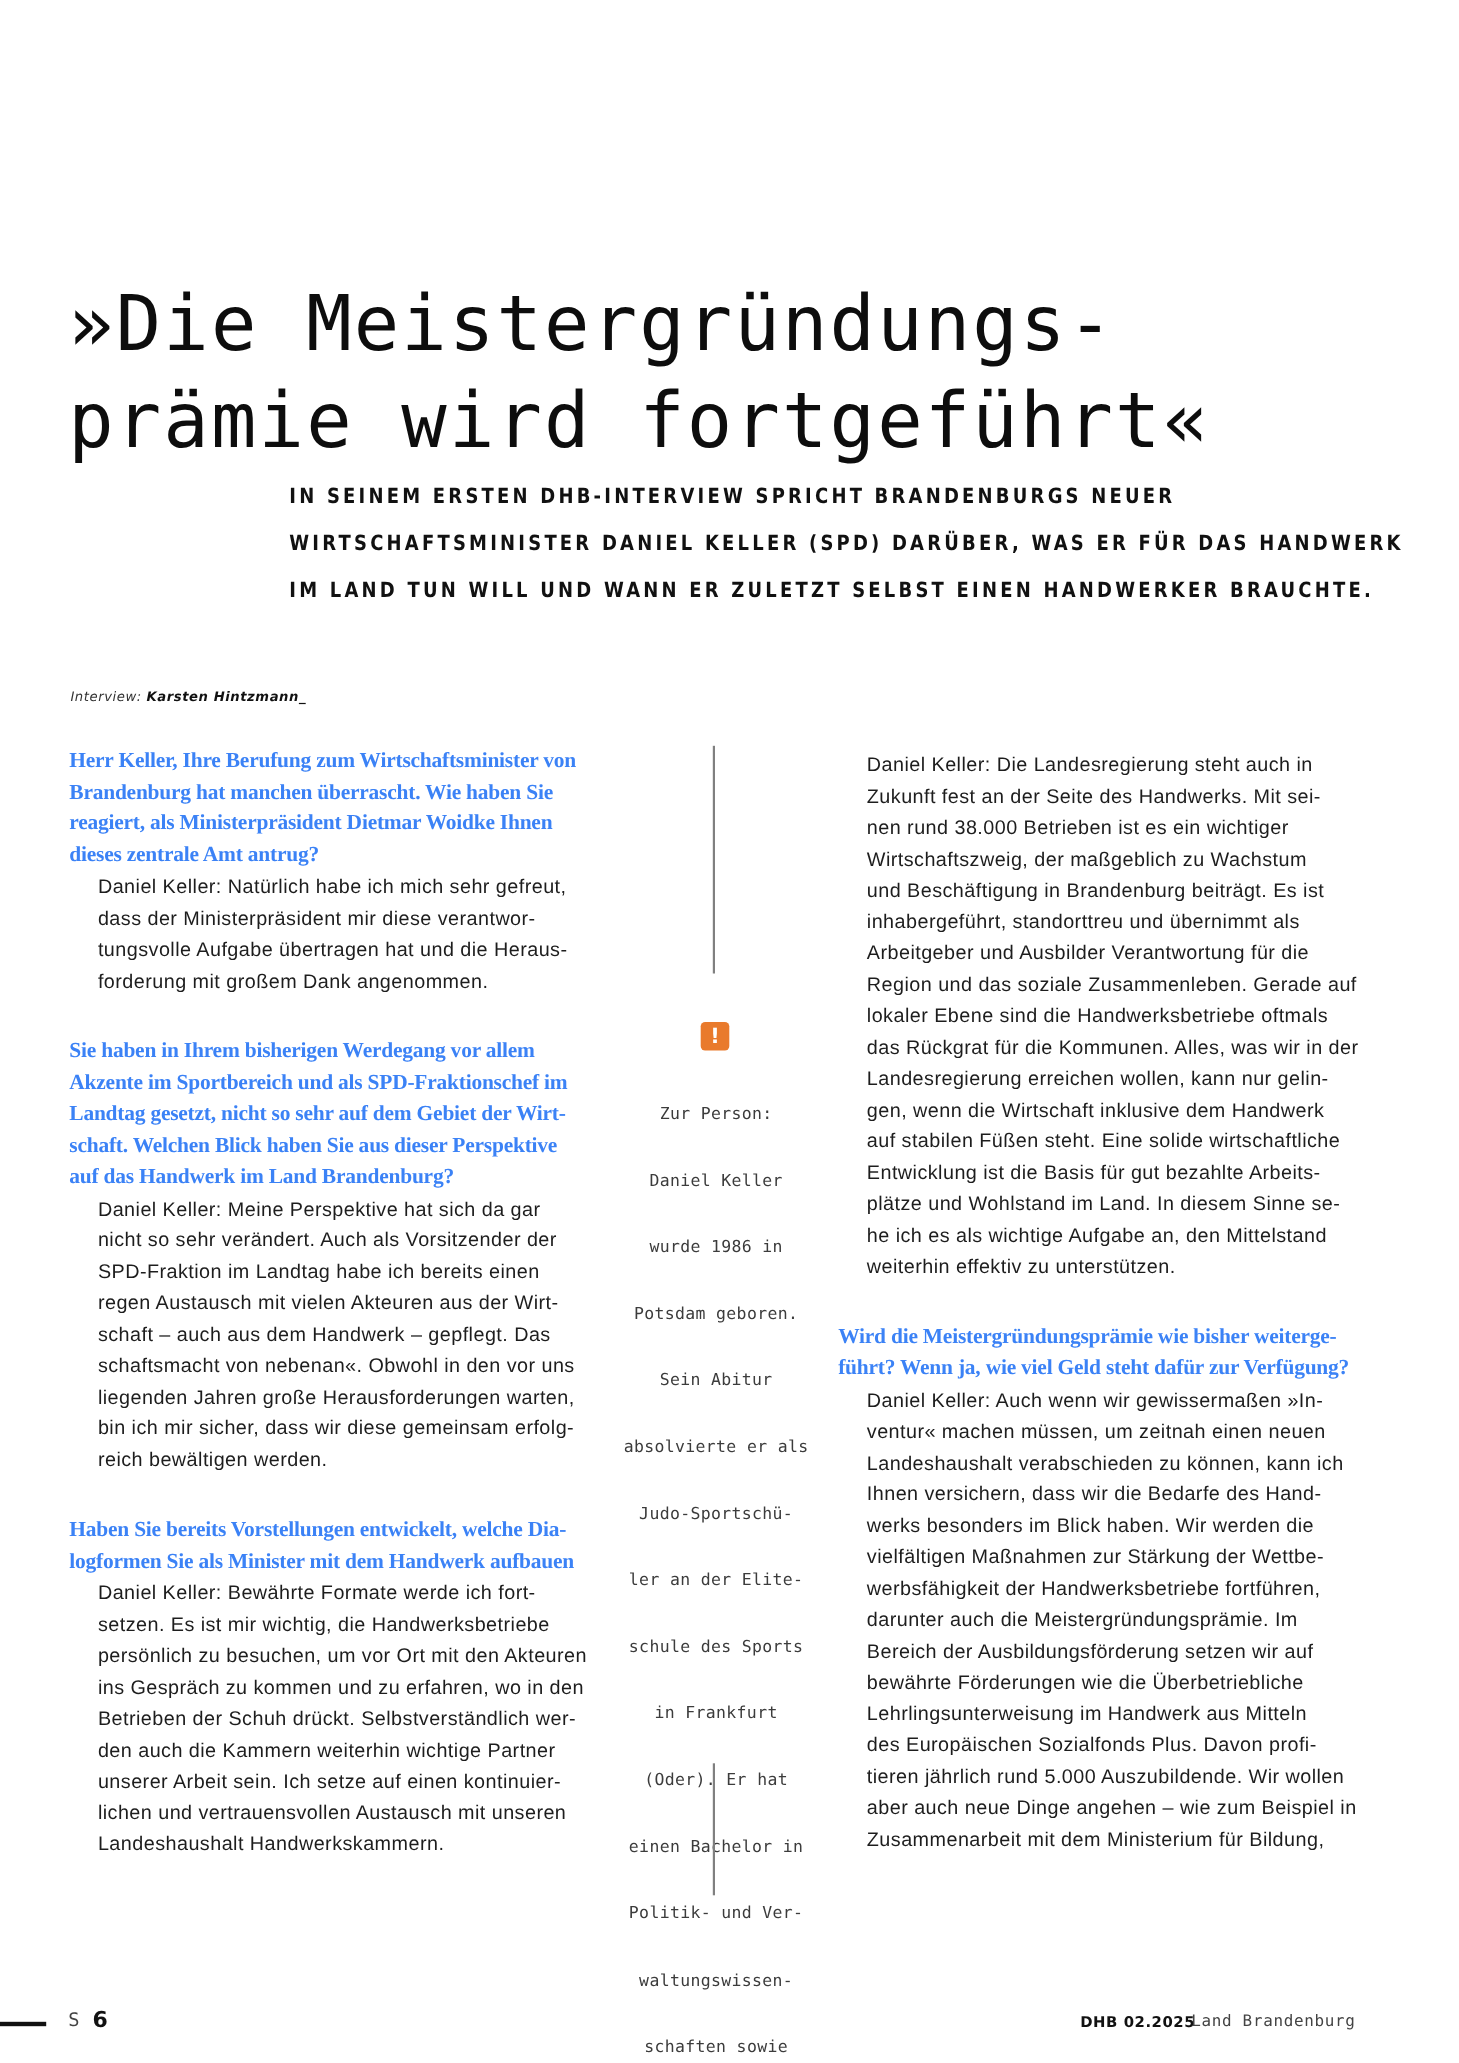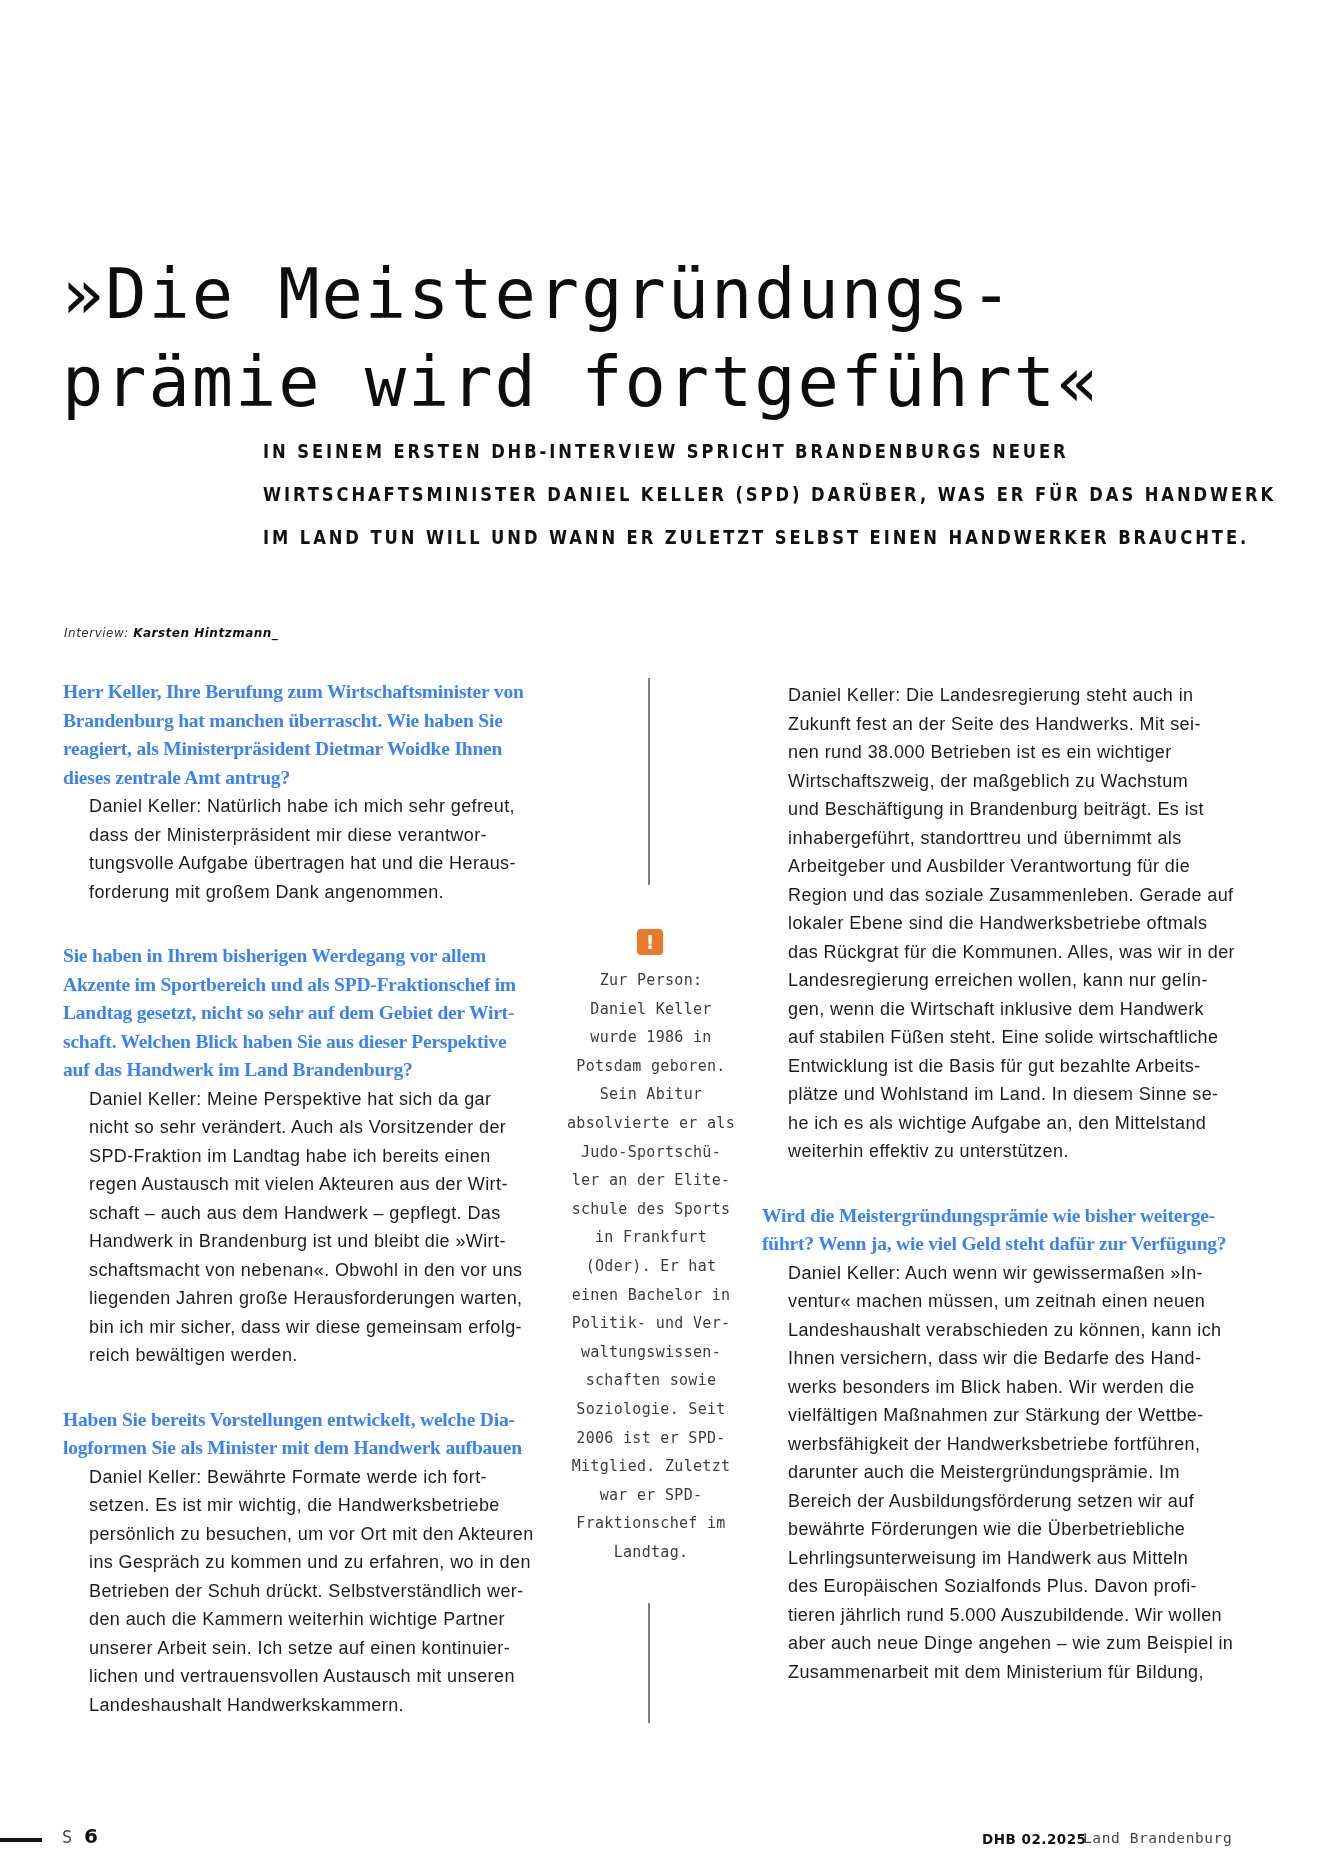--- a/index.html
+++ b/index.html
@@ -62,21 +62,21 @@
     position: absolute; left: 76px; top: 259px; width: 26px; height: 26px;
     background: #e97a2c; border-radius: 4px;
     display: flex; align-items: center; justify-content: center;
     color: #fff; font-family: "DejaVu Sans", sans-serif; font-weight: bold; font-size: 19px; line-height: 26px;
   }
   .person {
     position: absolute; left: 0; top: 296px; width: 180px;
     text-align: center; font-family: "DejaVu Sans Mono", monospace;
     font-size: 15px; line-height: 28.6px; color: #3c3c3c; letter-spacing: 0.3px;
   }
-  .person span { display: block; white-space: nowrap; }
+  .person span { display: block; white-space: nowrap; margin-top: 32px; }
 
   .footer-rule {
     position: absolute; left: 0; top: 1838px; width: 42px; height: 4px; background: #111;
   }
   .footer-section {
     position: absolute; left: 62px; top: 1827px;
     font-family: "DejaVu Sans Mono", monospace; font-size: 17px; color: #444;
   }
   .footer-page {
     position: absolute; left: 84px; top: 1824px;
@@ -129,21 +129,20 @@
     <span class="line">Landtag gesetzt, nicht so sehr auf dem Gebiet der Wirt-</span>
     <span class="line">schaft.  Welchen Blick haben Sie aus dieser Perspektive</span>
     <span class="line">auf das Handwerk im Land Brandenburg?</span>
   </p>
   <p class="a">
     <span class="line">Daniel Keller: Meine Perspektive hat sich da gar</span>
     <span class="line">nicht so sehr verändert. Auch als Vorsitzender der</span>
     <span class="line">SPD-Fraktion im Landtag habe ich bereits einen</span>
     <span class="line">regen Austausch mit vielen Akteuren aus der Wirt-</span>
     <span class="line">schaft – auch aus dem Handwerk – gepflegt. Das</span>
-    <span class="line">Handwerk in Brandenburg ist und bleibt die »Wirt-</span>
     <span class="line">schaftsmacht von nebenan«. Obwohl in den vor uns</span>
     <span class="line">liegenden Jahren große Herausforderungen warten,</span>
     <span class="line">bin ich mir sicher, dass wir diese gemeinsam erfolg-</span>
     <span class="line">reich bewältigen werden.</span>
   </p>
 
   <p class="q">
     <span class="line">Haben Sie bereits Vorstellungen entwickelt, welche Dia-</span>
     <span class="line">logformen Sie als Minister mit dem Handwerk aufbauen</span>
   </p>

